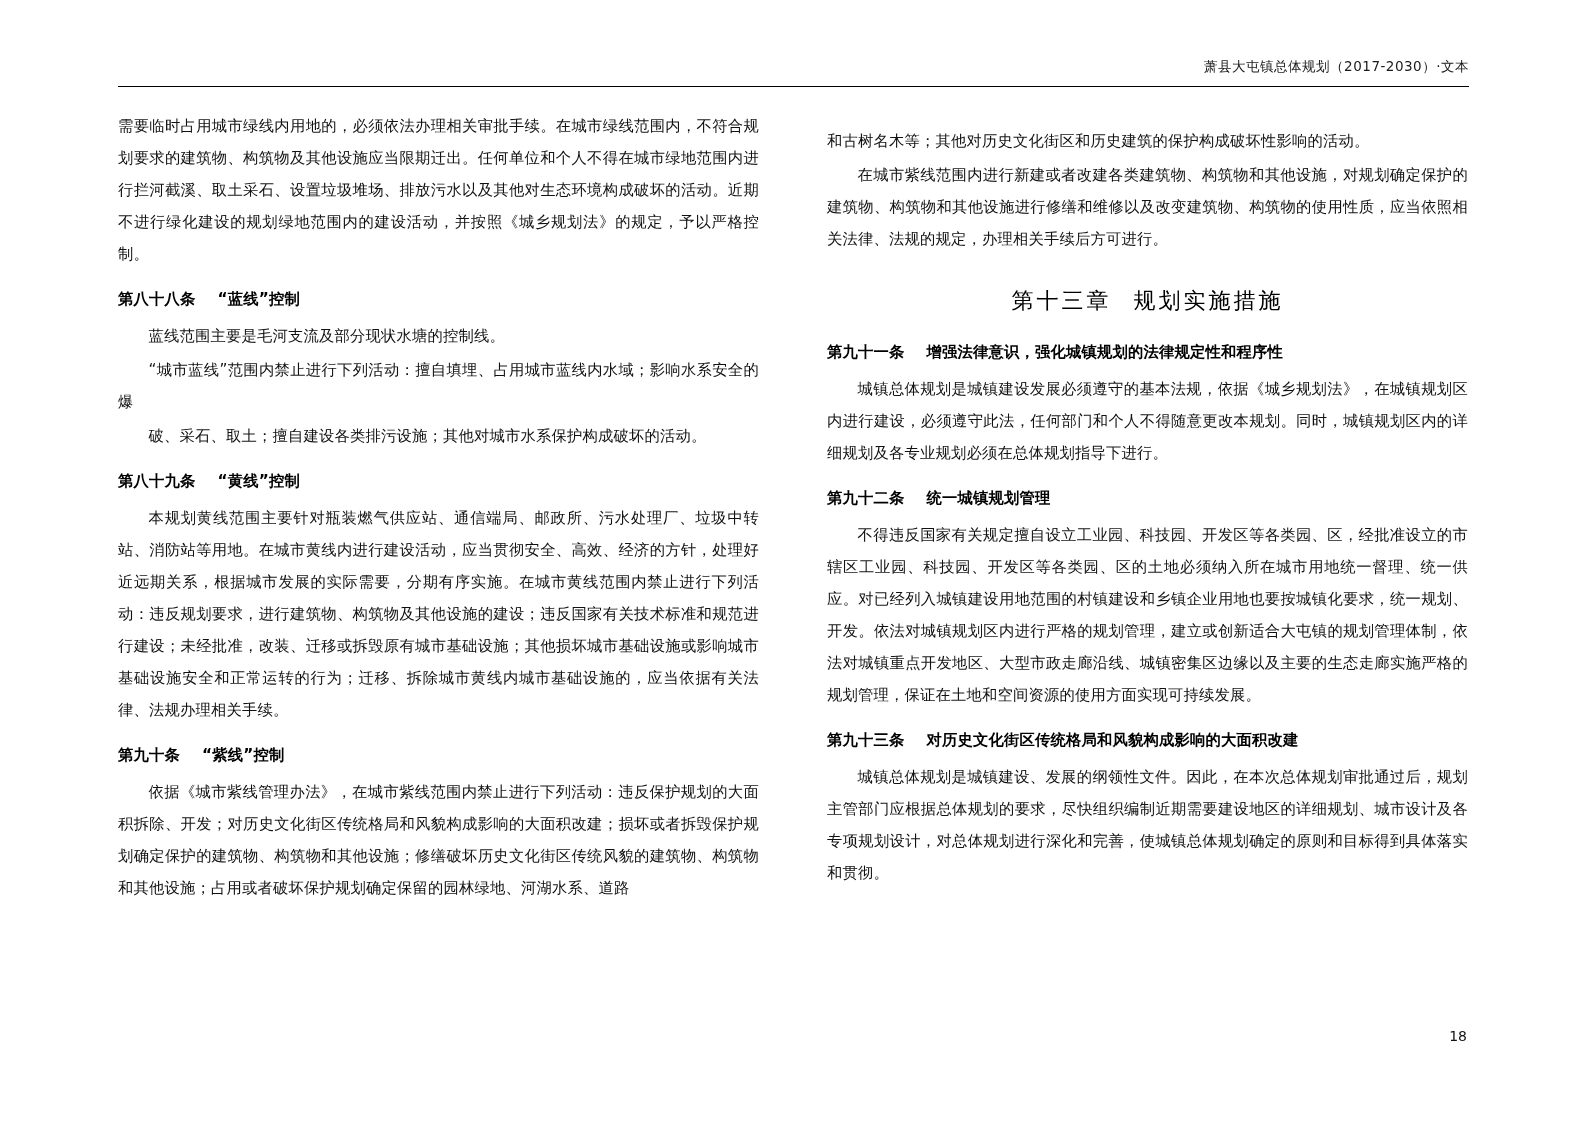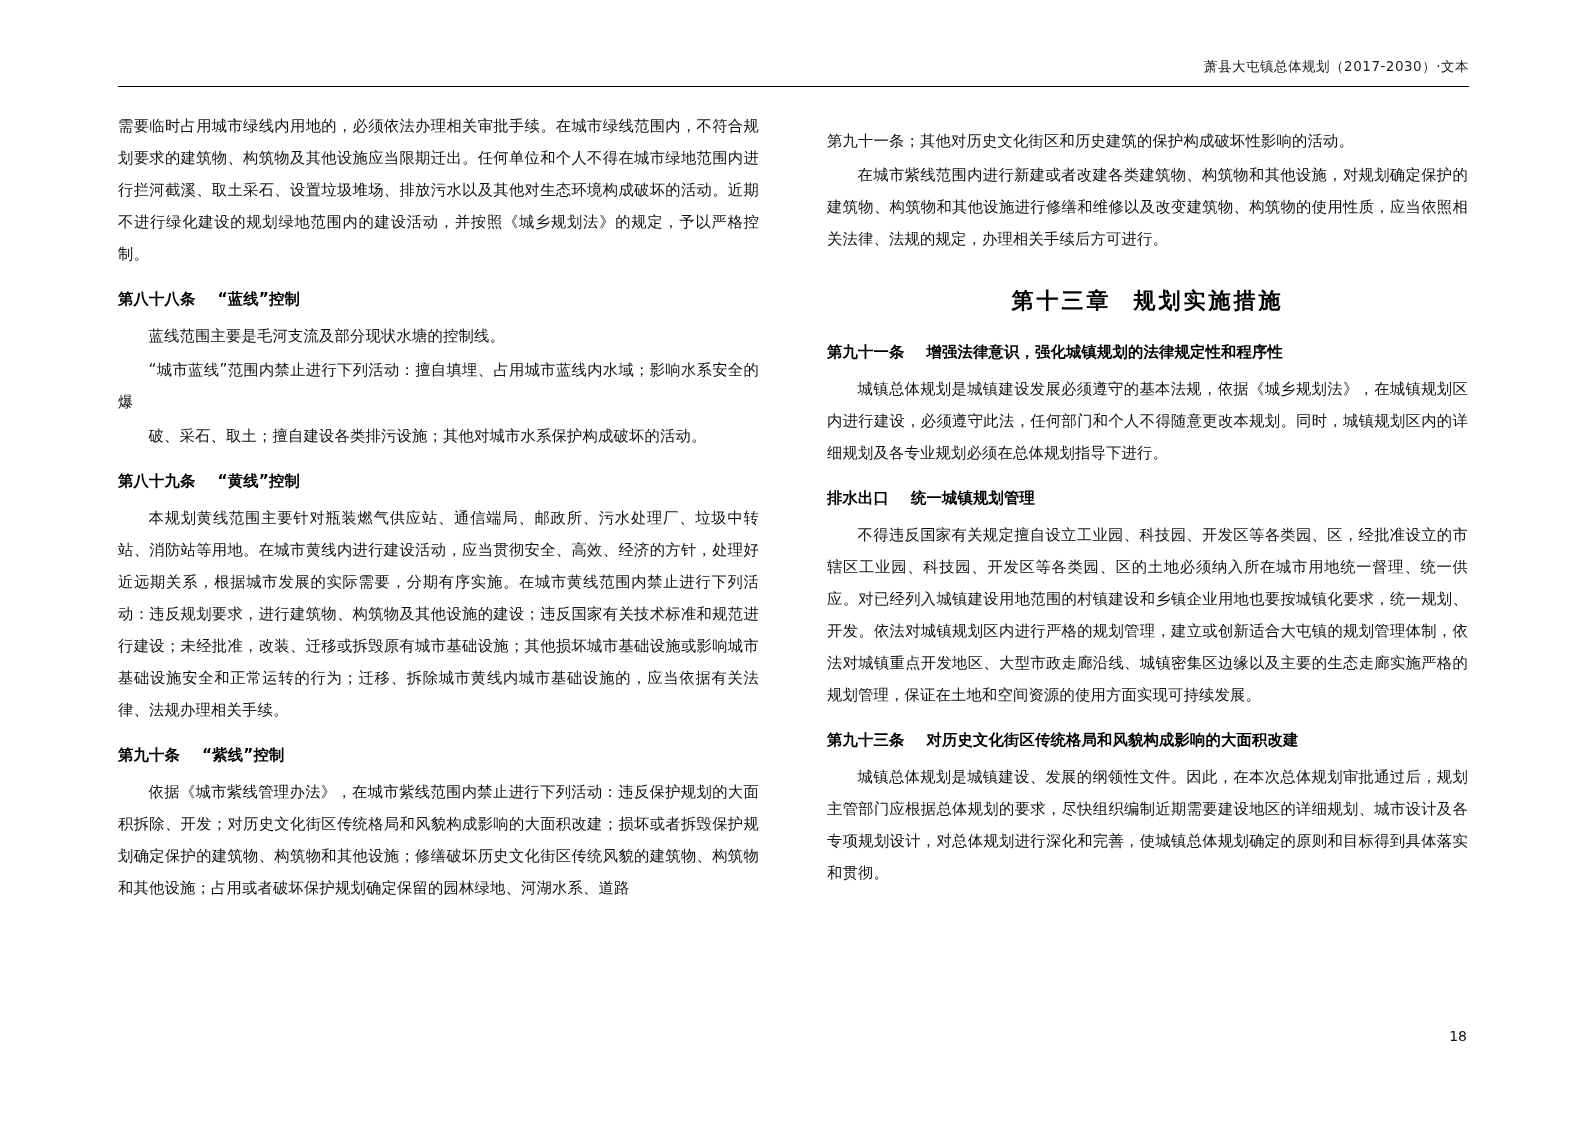--- a/index.html
+++ b/index.html
@@ -68,21 +68,21 @@
   }
   .artnum .label {
     display: inline;
   }
   .artnum .gap {
     display: inline-block;
     width: 22px;
   }
   .chapter {
     text-align: center;
-    font-weight: bold;
+    font-weight: normal;
     font-size: 22px;
     line-height: 40px;
     margin: 26px 0 14px 0;
     letter-spacing: 3px;
     color: #000000;
   }
   .chapter .gap {
     display: inline-block;
     width: 22px;
   }
@@ -108,26 +108,26 @@
         <div class="artnum"><span class="label">第八十八条</span><span class="gap"></span><span>“蓝线”控制</span></div>
         <p class="body">蓝线范围主要是毛河支流及部分现状水塘的控制线。</p>
         <p class="body">“城市蓝线”范围内禁止进行下列活动：擅自填埋、占用城市蓝线内水域；影响水系安全的爆</p>
         <p class="body">破、采石、取土；擅自建设各类排污设施；其他对城市水系保护构成破坏的活动。</p>
         <div class="artnum"><span class="label">第八十九条</span><span class="gap"></span><span>“黄线”控制</span></div>
         <p class="body">本规划黄线范围主要针对瓶装燃气供应站、通信端局、邮政所、污水处理厂、垃圾中转站、消防站等用地。在城市黄线内进行建设活动，应当贯彻安全、高效、经济的方针，处理好近远期关系，根据城市发展的实际需要，分期有序实施。在城市黄线范围内禁止进行下列活动：违反规划要求，进行建筑物、构筑物及其他设施的建设；违反国家有关技术标准和规范进行建设；未经批准，改装、迁移或拆毁原有城市基础设施；其他损坏城市基础设施或影响城市基础设施安全和正常运转的行为；迁移、拆除城市黄线内城市基础设施的，应当依据有关法律、法规办理相关手续。</p>
         <div class="artnum"><span class="label">第九十条</span><span class="gap"></span><span>“紫线”控制</span></div>
         <p class="body">依据《城市紫线管理办法》，在城市紫线范围内禁止进行下列活动：违反保护规划的大面积拆除、开发；对历史文化街区传统格局和风貌构成影响的大面积改建；损坏或者拆毁保护规划确定保护的建筑物、构筑物和其他设施；修缮破坏历史文化街区传统风貌的建筑物、构筑物和其他设施；占用或者破坏保护规划确定保留的园林绿地、河湖水系、道路</p>
       </div>
     <div class="col" id="right-col">
-        <p class="">第九十一条；其他对历史文化街区和历史建筑的保护构成破坏性影响的活动。</p>
+        <p class="">和古树名木等；其他对历史文化街区和历史建筑的保护构成破坏性影响的活动。</p>
         <p class="body">在城市紫线范围内进行新建或者改建各类建筑物、构筑物和其他设施，对规划确定保护的建筑物、构筑物和其他设施进行修缮和维修以及改变建筑物、构筑物的使用性质，应当依照相关法律、法规的规定，办理相关手续后方可进行。</p>
         <div class="chapter"><span>第十三章</span><span class="gap"></span><span>规划实施措施</span></div>
         <div class="artnum"><span class="label">第九十一条</span><span class="gap"></span><span>增强法律意识，强化城镇规划的法律规定性和程序性</span></div>
         <p class="body">城镇总体规划是城镇建设发展必须遵守的基本法规，依据《城乡规划法》，在城镇规划区内进行建设，必须遵守此法，任何部门和个人不得随意更改本规划。同时，城镇规划区内的详细规划及各专业规划必须在总体规划指导下进行。</p>
-        <div class="artnum"><span class="label">排水出口</span><span class="gap"></span><span>统一城镇规划管理</span></div>
+        <div class="artnum"><span class="label">第九十二条</span><span class="gap"></span><span>统一城镇规划管理</span></div>
         <p class="body">不得违反国家有关规定擅自设立工业园、科技园、开发区等各类园、区，经批准设立的市辖区工业园、科技园、开发区等各类园、区的土地必须纳入所在城市用地统一督理、统一供应。对已经列入城镇建设用地范围的村镇建设和乡镇企业用地也要按城镇化要求，统一规划、开发。依法对城镇规划区内进行严格的规划管理，建立或创新适合大屯镇的规划管理体制，依法对城镇重点开发地区、大型市政走廊沿线、城镇密集区边缘以及主要的生态走廊实施严格的规划管理，保证在土地和空间资源的使用方面实现可持续发展。</p>
         <div class="artnum"><span class="label">第九十三条</span><span class="gap"></span><span>对历史文化街区传统格局和风貌构成影响的大面积改建</span></div>
         <p class="body">城镇总体规划是城镇建设、发展的纲领性文件。因此，在本次总体规划审批通过后，规划主管部门应根据总体规划的要求，尽快组织编制近期需要建设地区的详细规划、城市设计及各专项规划设计，对总体规划进行深化和完善，使城镇总体规划确定的原则和目标得到具体落实和贯彻。</p>
       </div>
   </div>
 
   <div class="pagenum">18</div>
 
 </div>
 

